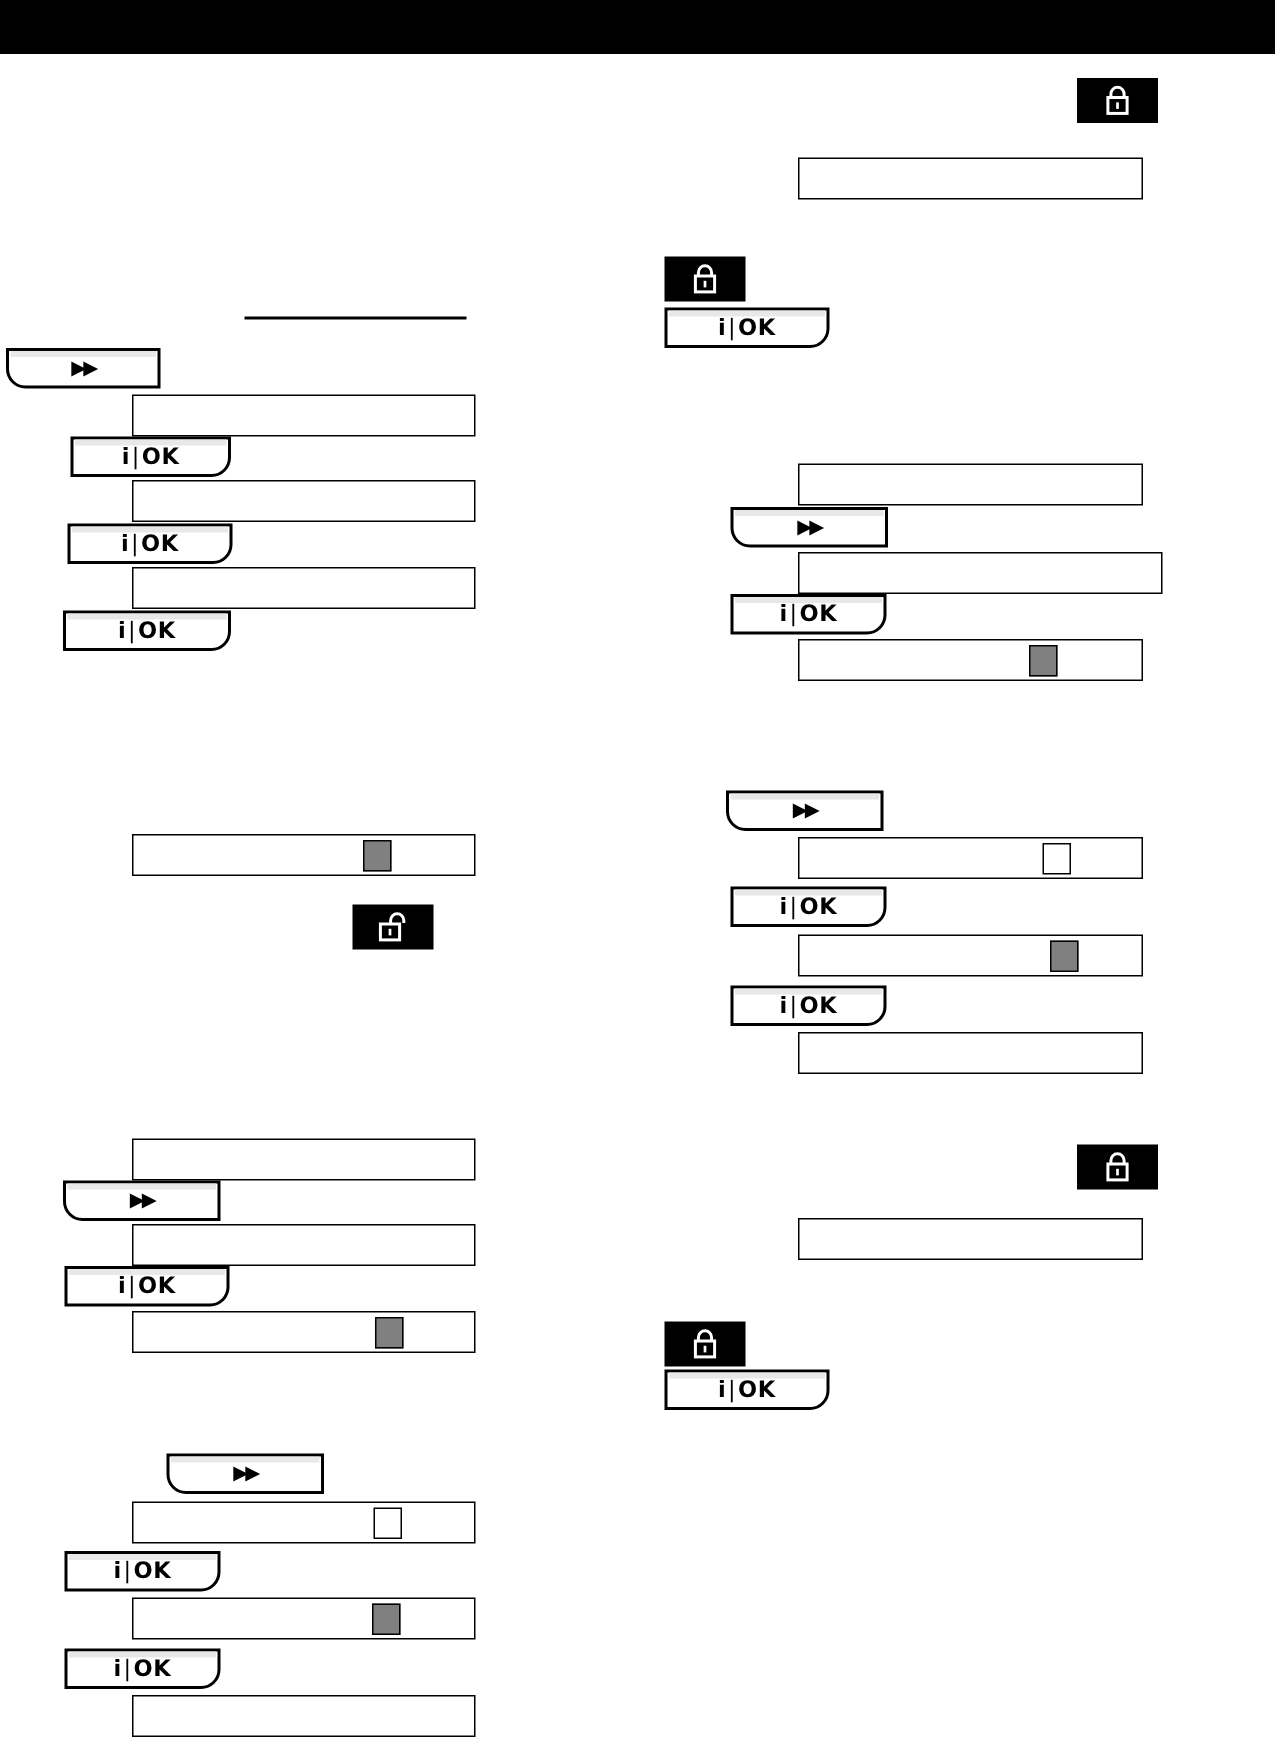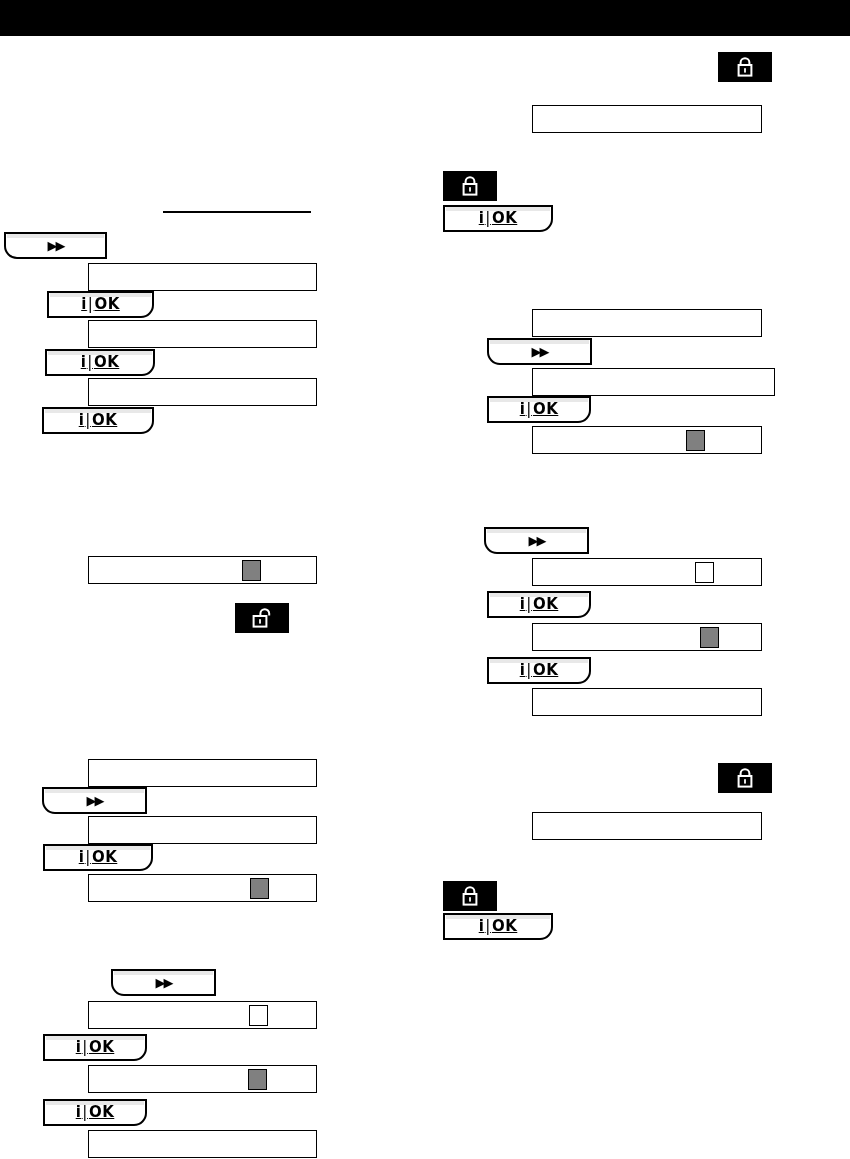--- a/index.html
+++ b/index.html
@@ -105,21 +105,20 @@
   .key-btn.key-next {
     border-bottom-left-radius: 13px;
   }
   .key-btn.key-next::after {
     left: 10px;
     border-bottom-left-radius: 13px;
   }
   
   .key-btn.key-ok {
     border-bottom-right-radius: 13px;
-    text-decoration: underline;
   }
   .key-btn.key-ok::after {
     right: 6px;
     left: 1px;
     border-bottom-right-radius: 13px;
   }
 
   .key-label {
     position: relative;
     z-index: 2;

